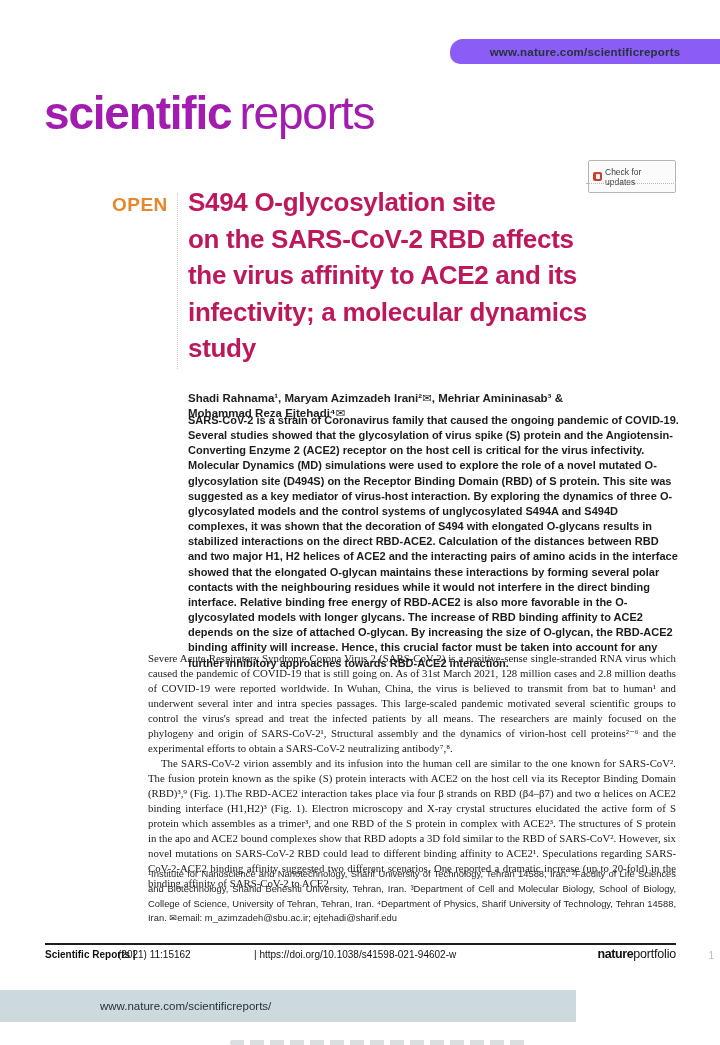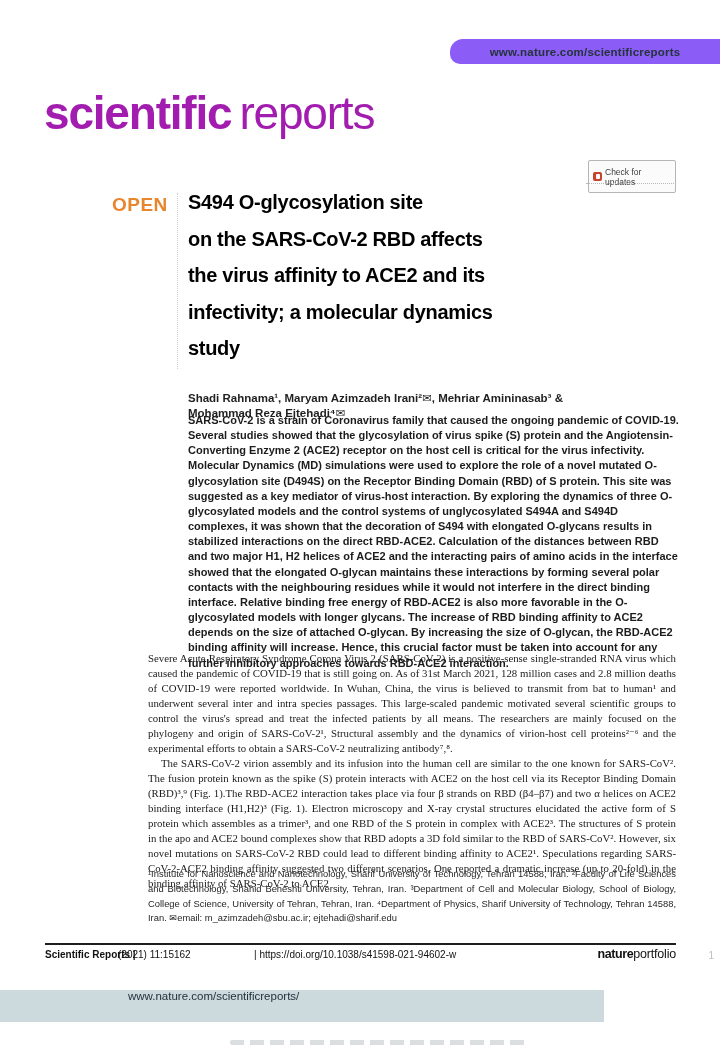--- a/index.html
+++ b/index.html
@@ -22,21 +22,21 @@
     display:flex;align-items:center;gap:3px;padding:0 4px;box-sizing:border-box;
     font-size:8.5px;color:#3c3c3c;cursor:pointer;
   }
   .crossmark{width:9px;height:9px;border-radius:2px;background:#c8402e;position:relative;flex:0 0 auto;}
   .crossmark::after{content:"";position:absolute;left:2.5px;top:2px;width:4px;height:5px;background:#fff;border-radius:1px;}
   .dotted-sep{position:absolute;left:586px;top:183px;width:90px;border-top:1px dotted #b9b9b9;}
   .open-label{position:absolute;left:112px;top:194px;font-size:19px;font-weight:bold;color:#e8862e;letter-spacing:.5px;}
   .open-rule{position:absolute;left:177px;top:193px;height:176px;border-left:1px dotted #cfcfcf;}
   .article-title{
     position:absolute;left:188px;top:184px;width:482px;
-    font-size:20px;font-weight:bold;color:#000000;line-height:36.6px;
+    font-size:26px;font-weight:bold;color:#be185d;line-height:36.6px;
     letter-spacing:-.3px;white-space:pre-line;
   }
   .authors{
     position:absolute;left:188px;top:371px;width:492px;
     font-size:11.5px;font-weight:bold;color:#1f1f1f;line-height:15px;white-space:pre-line;margin-top:20px;
   }
   .abstract{
     position:absolute;left:188px;top:413px;width:492px;
     font-size:11px;font-weight:bold;color:#1c1c1c;line-height:15.15px;text-align:left;
   }
@@ -55,22 +55,22 @@
   .footer-row{position:absolute;left:45px;top:949px;width:631px;height:14px;font-size:10px;color:#111;}
   .f-journal{position:absolute;left:0;top:0;font-weight:bold;}
   .f-issue{position:absolute;left:73px;top:0;}
   .f-doi{position:absolute;left:209px;top:0;}
   .f-brand{position:absolute;right:0;top:-2px;font-size:12.5px;color:#111;}
   .f-brand .bold{font-weight:bold;letter-spacing:-.4px;}
   .f-brand .light{font-weight:normal;letter-spacing:-.2px;}
   .page-number{position:absolute;right:6px;top:950px;font-size:10px;color:#b9bec4;}
   .bottom-banner{
     position:absolute;left:0;top:990px;width:576px;height:32px;background:#ccdade;
-    display:flex;align-items:flex-start;
-    font-size:11.5px;color:#22333a;padding-left:28px;
+    display:flex;align-items:center;
+    font-size:11.5px;color:#22333a;
   }
   .bottom-banner span{margin-left:100px;}
   .next-page-peek{
     position:absolute;left:230px;top:1040px;width:300px;height:5px;opacity:.18;
     background:repeating-linear-gradient(90deg,#3a4a52 0 14px,transparent 14px 20px);
     border-radius:2px;
   }
 </style>
 </head>
 <body>

